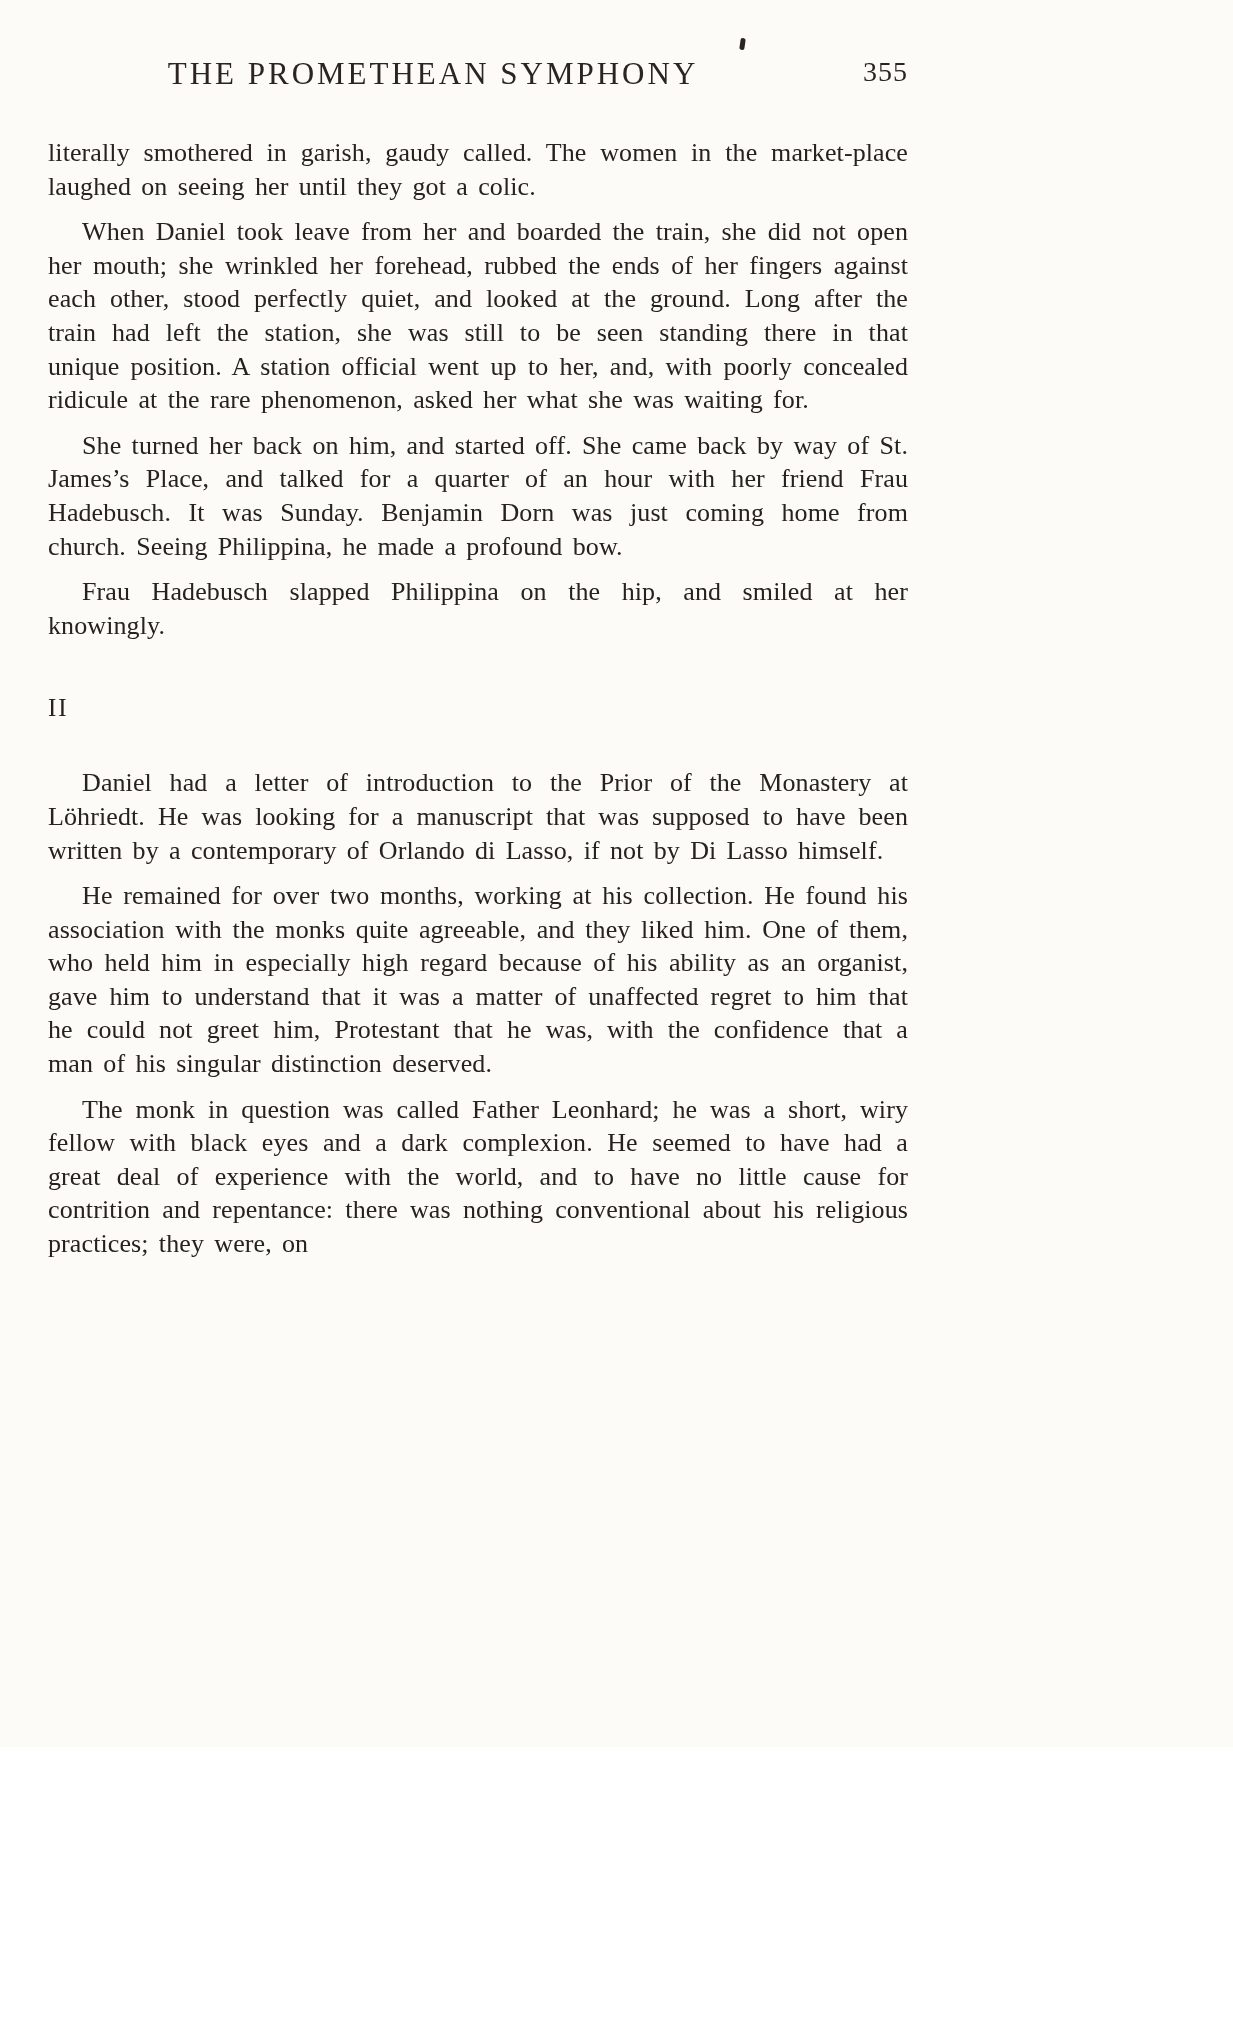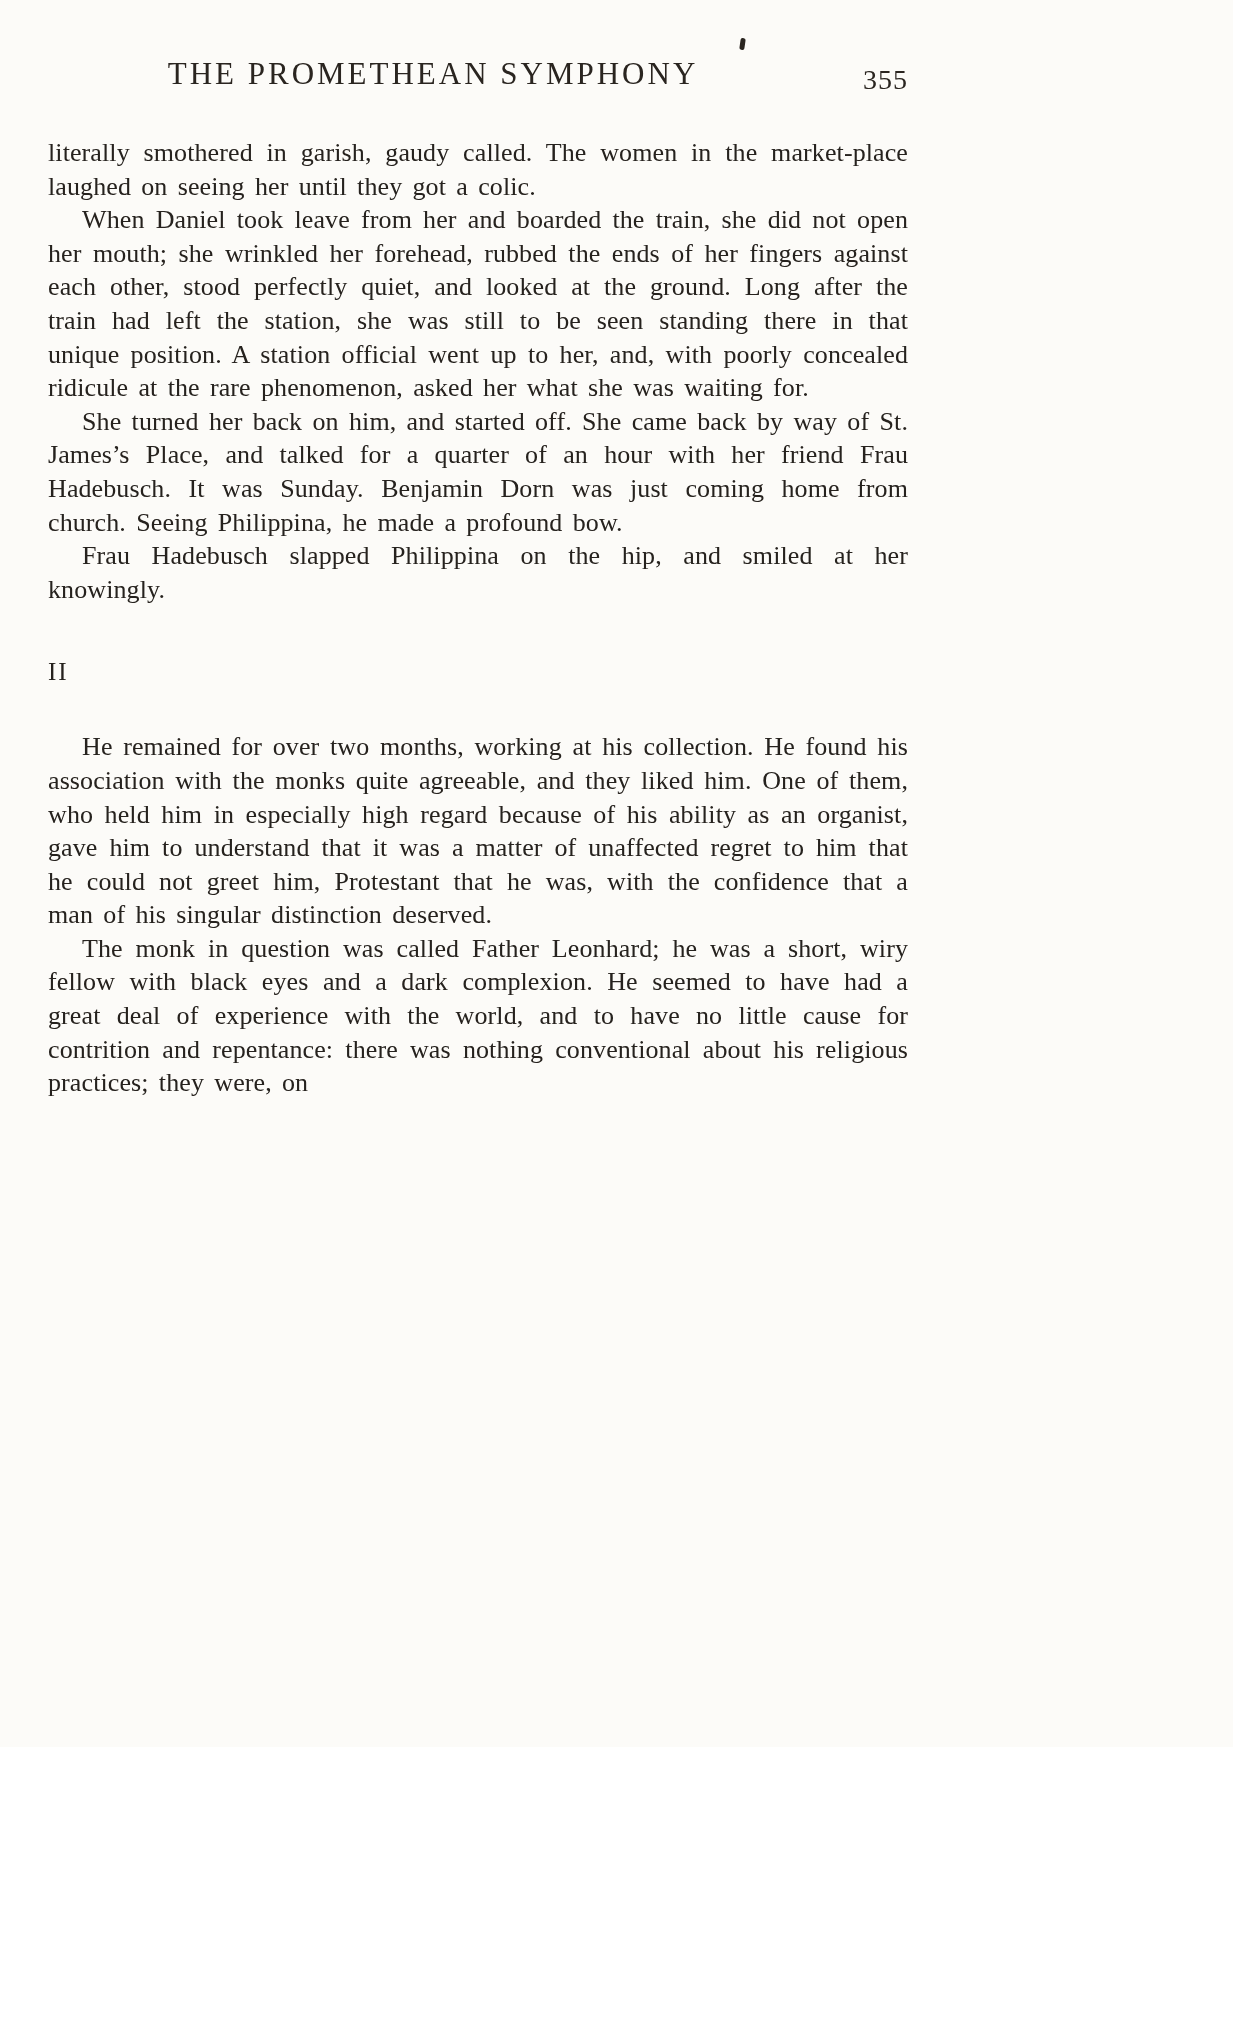--- a/index.html
+++ b/index.html
@@ -34,36 +34,37 @@
     text-align: center;
     font-size: 31px;
     letter-spacing: 3px;
     color: #2a2520;
     padding-right: 90px; 
     white-space: nowrap;
   }
   .page-header .page-number {
     position: absolute;
     right: 0;
-    top: 8px;
+    top: 0;
     font-size: 28px;
     letter-spacing: 1px;
     color: #2a2520;
   }
   .body-text p {
     margin: 0;
     font-size: 26px;
     line-height: 33.6px;
     text-align: justify;
     word-spacing: 0.14em;
     letter-spacing: 0.1px;
     color: #26221e;
   }
   .body-text p.indent {
     text-indent: 34px;
+    margin-top: 12px;
   }
   .section-heading {
     text-align: left;
     font-size: 25px;
     letter-spacing: 2px;
     margin: 52px 0 44px 0;
     color: #26221e;
   }
   
   .artifact-apostrophe {
@@ -103,20 +104,21 @@
 
     <div class="body-text">
 
       <p class="no-indent">literally smothered in garish, gaudy called. The women in the market-place laughed on seeing her until they got a colic.</p>
       <p class="indent">When Daniel took leave from her and boarded the train, she did not open her mouth; she wrinkled her forehead, rubbed the ends of her fingers against each other, stood perfectly quiet, and looked at the ground. Long after the train had left the station, she was still to be seen standing there in that unique position. A station official went up to her, and, with poorly concealed ridicule at the rare phenomenon, asked her what she was waiting for.</p>
       <p class="indent">She turned her back on him, and started off. She came back by way of St. James’s Place, and talked for a quarter of an hour with her friend Frau Hadebusch. It was Sunday. Benjamin Dorn was just coming home from church. Seeing Philippina, he made a profound bow.</p>
       <p class="indent">Frau Hadebusch slapped Philippina on the hip, and smiled at her knowingly.</p>
 
       <div class="section-heading">II</div>
 
+      <p class="indent">Daniel had a letter of introduction to the Prior of the Monastery at Löhriedt. He was looking for a manuscript that was supposed to have been written by a contemporary of Orlando di Lasso, if not by Di Lasso himself.</p>
       <p class="indent">He remained for over two months, working at his collection. He found his association with the monks quite agreeable, and they liked him. One of them, who held him in especially high regard because of his ability as an organist, gave him to understand that it was a matter of unaffected regret to him that he could not greet him, Protestant that he was, with the confidence that a man of his singular distinction deserved.</p>
       <p class="indent">The monk in question was called Father Leonhard; he was a short, wiry fellow with black eyes and a dark complexion. He seemed to have had a great deal of experience with the world, and to have no little cause for contrition and repentance: there was nothing conventional about his religious practices; they were, on</p>
 
     </div>
 
   </div>
 
   <div class="artifact-bottom-smudge"></div>
 
 </div>

